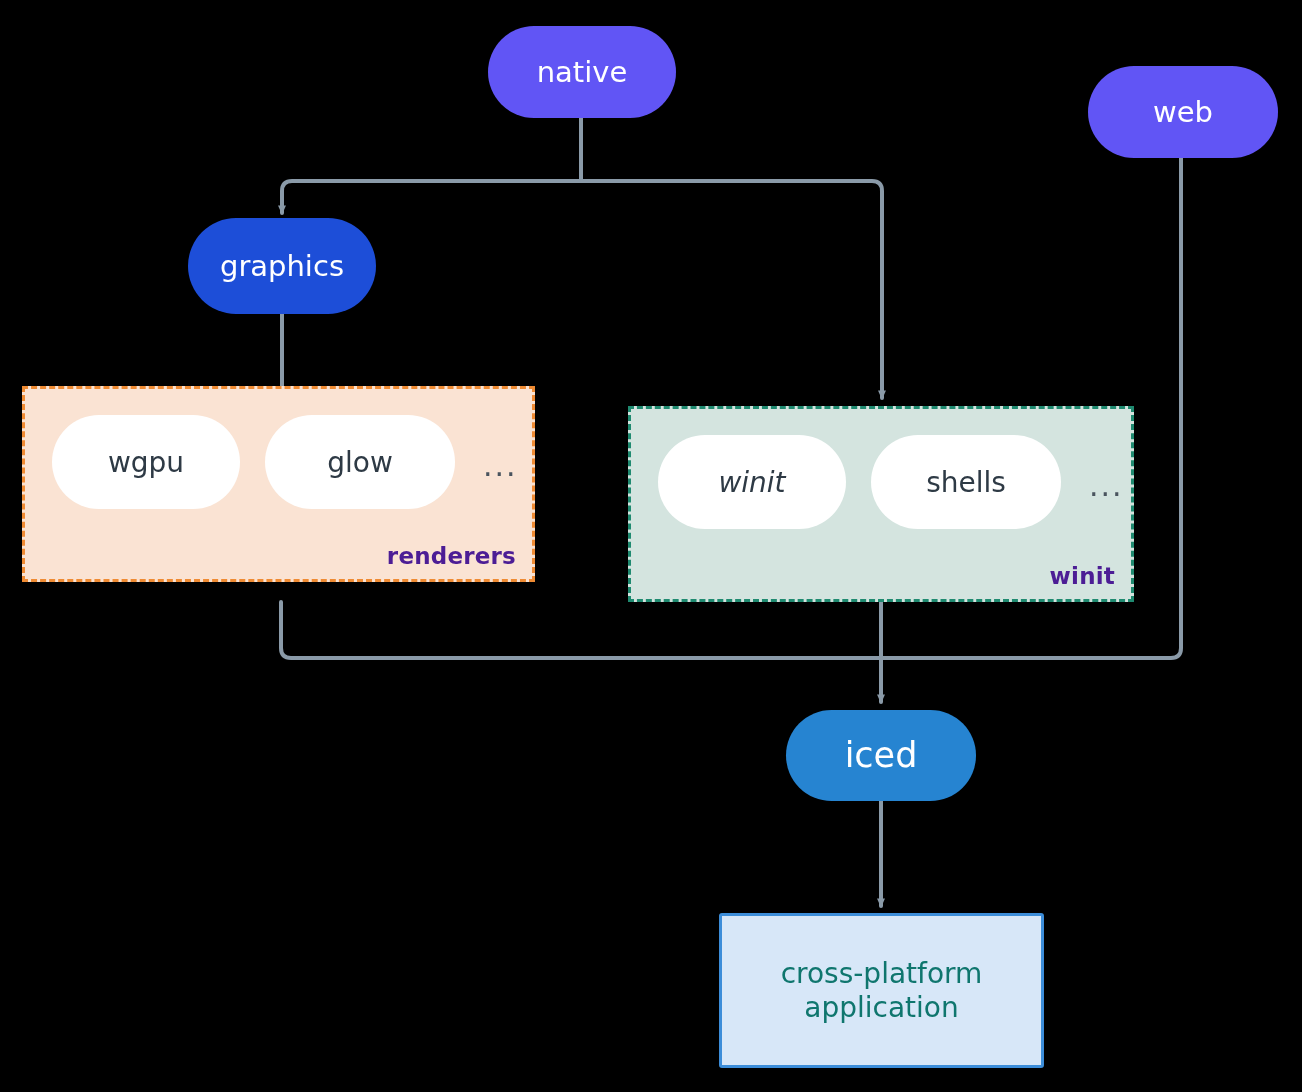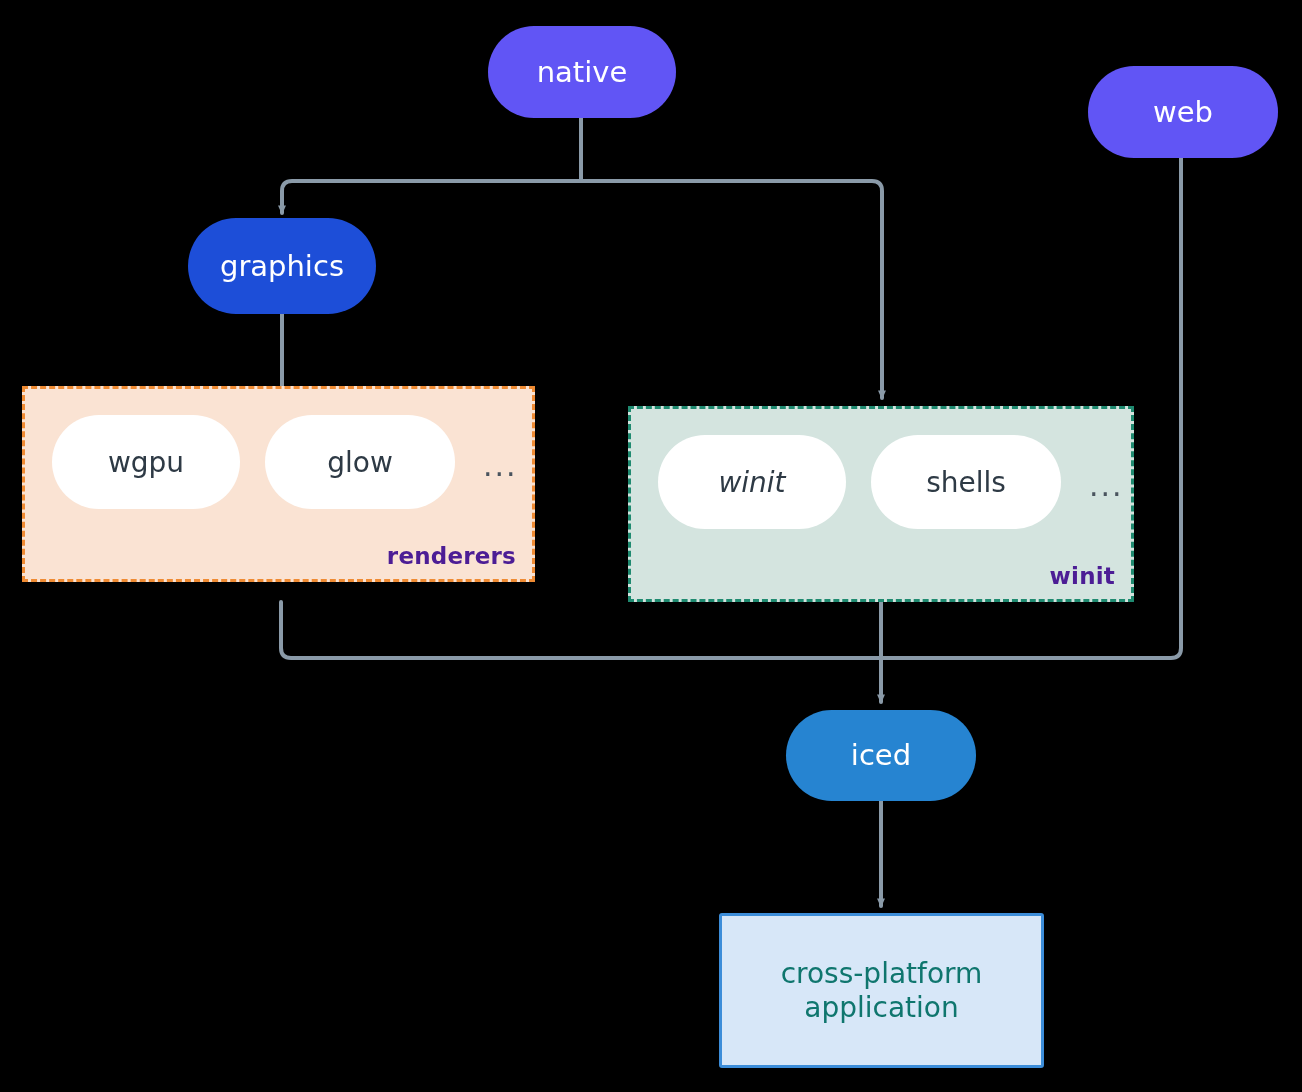--- a/index.html
+++ b/index.html
@@ -54,21 +54,21 @@
     font-size: 29px;
   }
   .node-graphics {
     background: #1d4ed8;
     color: #ffffff;
     font-size: 29px;
   }
   .node-iced {
     background: #2684D1;
     color: #ffffff;
-    font-size: 29px;
+    font-size: 35px;
   }
 
   
   .node-app {
     background: #D7E7F8;
     color: #0f766e;
     border: 3px solid #3C8DD9;
     border-radius: 3px;
     font-size: 28px;
   }

